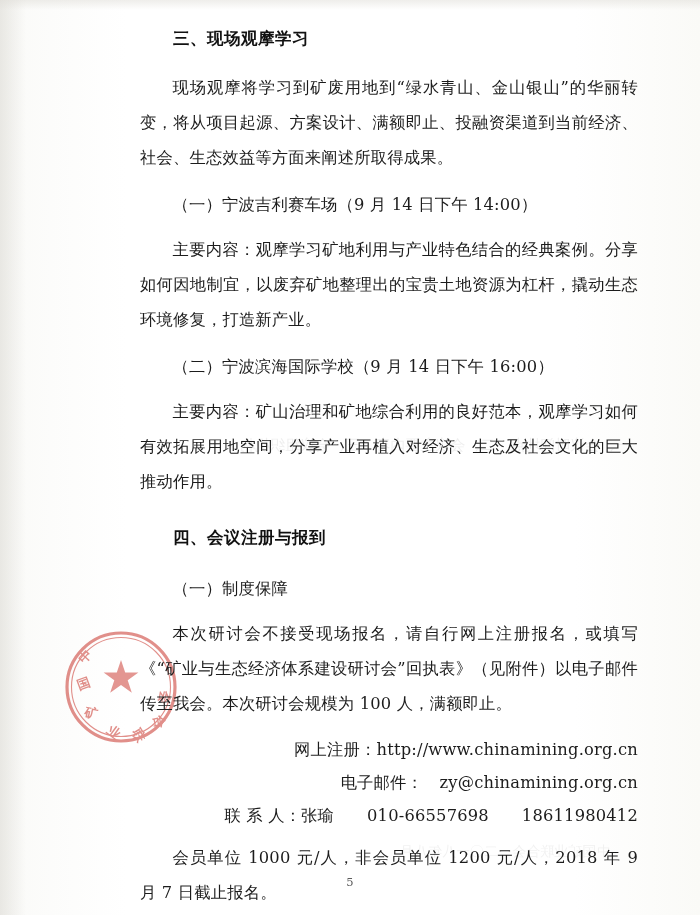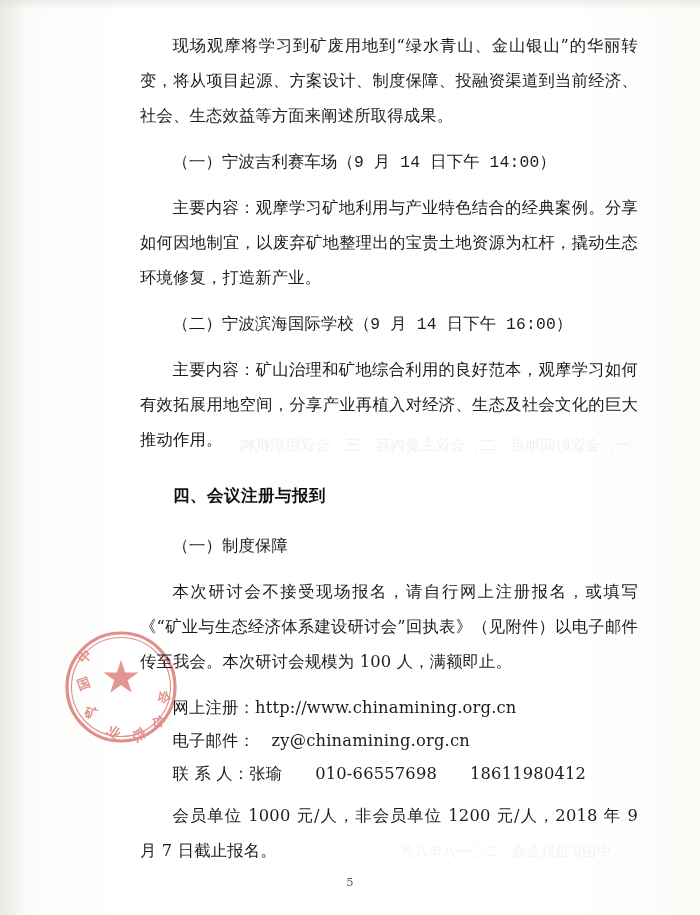--- a/index.html
+++ b/index.html
@@ -56,24 +56,24 @@
     text-align: justify;
     color: #1c1c1c;
   }
   p.subhead {
     font-size: 16.3px;
     line-height: 35px;
     margin: 10px 0 10px 0;
     text-indent: 2em;
     letter-spacing: 0.2px;
     color: #1c1c1c;
-    font-family: Liberation Mono, monospace;
   }
   .contact-block {
     margin: 4px 0 8px 0;
+    text-align: right;
   }
   p.contact-line {
     font-size: 16.3px;
     line-height: 33px;
     margin: 0;
     text-indent: 2em;
     letter-spacing: 0.2px;
     color: #1c1c1c;
     white-space: pre;
   }
@@ -182,22 +182,23 @@
         <text x="44" y="104" transform="rotate(36 44 104)">业</text>
         <text x="70" y="104" transform="rotate(58 70 104)">联</text>
         <text x="92" y="88" transform="rotate(80 92 88)">合</text>
         <text x="100" y="62" transform="rotate(104 100 62)">会</text>
       </g>
     </svg>
   </div>
 
   <div class="content">
 
-
-    <p class="para">现场观摩将学习到矿废用地到“绿水青山、金山银山”的华丽转变，将从项目起源、方案设计、制度保障、投融资渠道到当前经济、社会、生态效益等方面来阐述所取得成果。</p>
+    <h2 class="section-heading">三、现场观摩学习</h2>
+
+    <p class="para">现场观摩将学习到矿废用地到“绿水青山、金山银山”的华丽转变，将从项目起源、方案设计、满额即止、投融资渠道到当前经济、社会、生态效益等方面来阐述所取得成果。</p>
 
     <p class="subhead">（一）宁波吉利赛车场（9 月 14 日下午 14:00）</p>
     <p class="para">主要内容：观摩学习矿地利用与产业特色结合的经典案例。分享如何因地制宜，以废弃矿地整理出的宝贵土地资源为杠杆，撬动生态环境修复，打造新产业。</p>
 
     <p class="subhead">（二）宁波滨海国际学校（9 月 14 日下午 16:00）</p>
     <p class="para">主要内容：矿山治理和矿地综合利用的良好范本，观摩学习如何有效拓展用地空间，分享产业再植入对经济、生态及社会文化的巨大推动作用。</p>
 
     <h2 class="section-heading second">四、会议注册与报到</h2>
 
     <p class="subhead">（一）制度保障</p>

